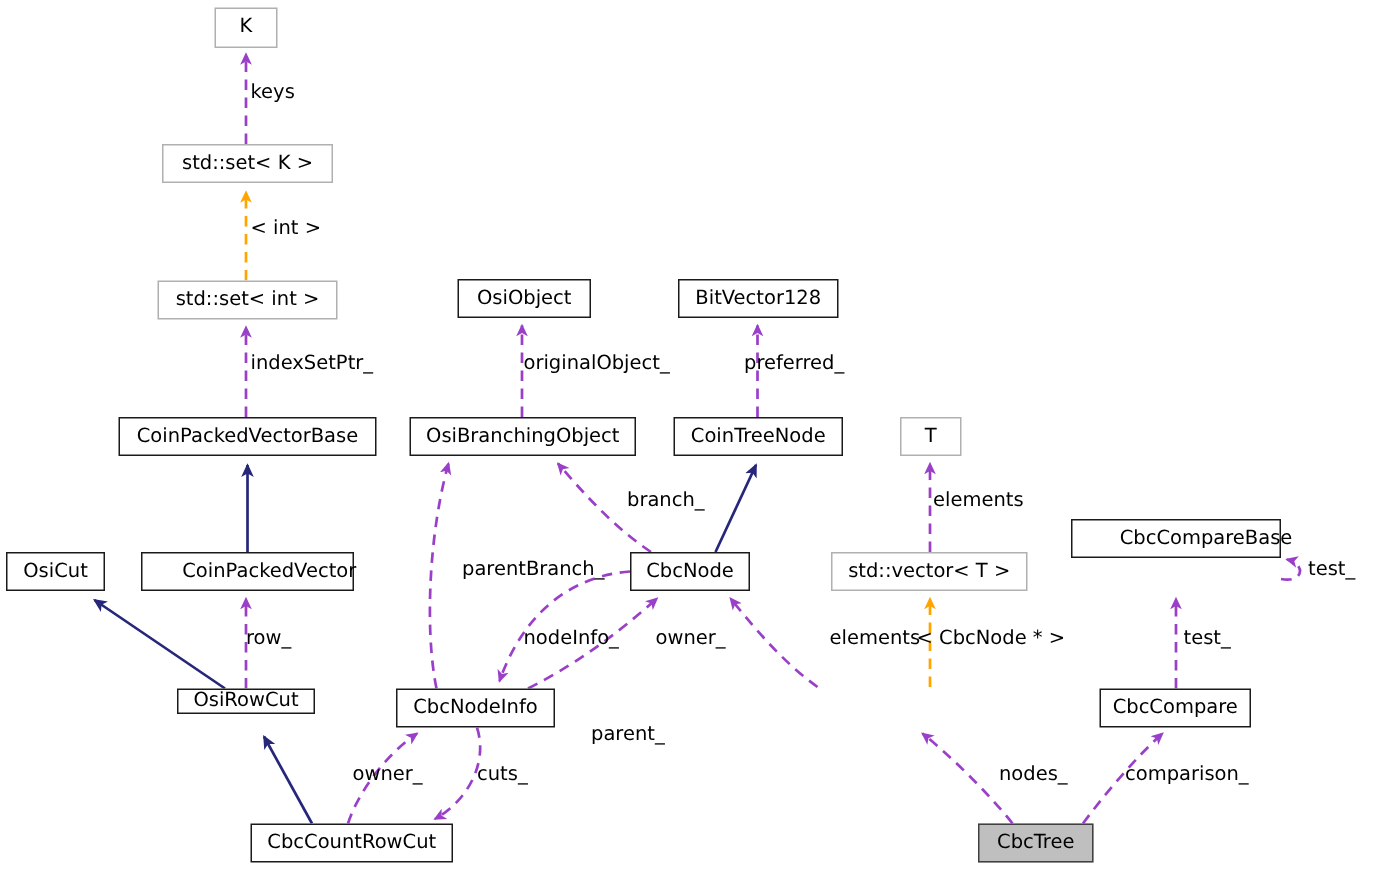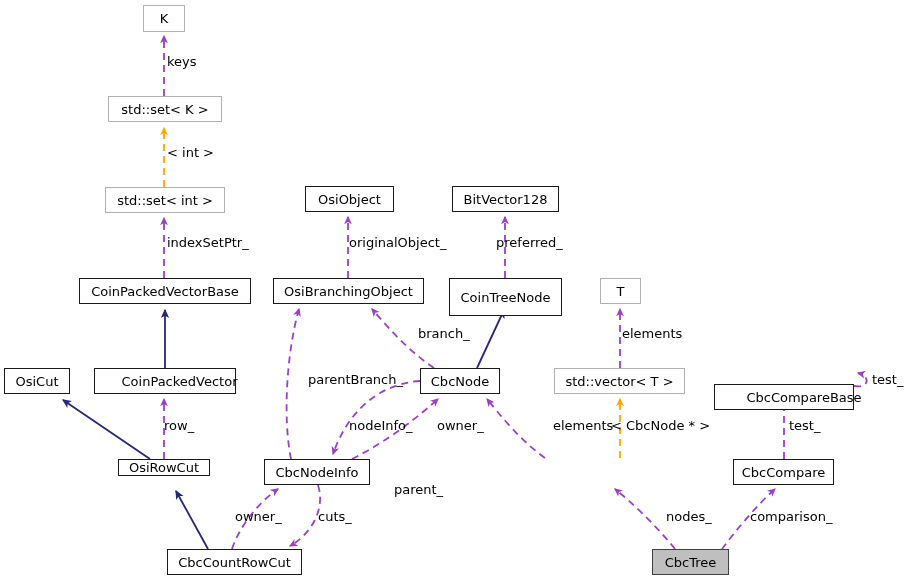--- a/index.html
+++ b/index.html
@@ -99,39 +99,39 @@
     </div>
   <div class="node solid" style="left:452px;top:186px;width:107px;height:26px;">
       <span class="lbl">BitVector128</span>
     </div>
   <div class="node solid" style="left:79px;top:278px;width:172px;height:26px;">
       <span class="lbl">CoinPackedVectorBase</span>
     </div>
   <div class="node solid" style="left:273px;top:278px;width:151px;height:26px;">
       <span class="lbl">OsiBranchingObject</span>
     </div>
-  <div class="node solid" style="left:449px;top:278px;width:113px;height:38px;">
+  <div class="node solid" style="left:449px;top:278px;width:113px;height:26px;">
       <span class="lbl">CoinTreeNode</span>
     </div>
   <div class="node tmpl" style="left:600px;top:278px;width:41px;height:26px;">
       <span class="lbl">T</span>
     </div>
   <div class="node solid" style="left:4px;top:368px;width:66px;height:26px;">
       <span class="lbl">OsiCut</span>
     </div>
   <div class="node solid" style="left:94px;top:368px;width:142px;height:26px;padding-left:29px;">
       <span class="lbl">CoinPackedVector</span>
     </div>
   <div class="node solid" style="left:420px;top:368px;width:80px;height:26px;">
       <span class="lbl">CbcNode</span>
     </div>
   <div class="node tmpl" style="left:554px;top:368px;width:131px;height:26px;">
       <span class="lbl">std::vector&lt; T &gt;</span>
     </div>
-  <div class="node solid" style="left:714px;top:384px;width:140px;height:26px;padding-left:40px;">
+  <div class="node solid" style="left:714px;top:346px;width:140px;height:26px;padding-left:40px;">
       <span class="lbl">CbcCompareBase</span>
     </div>
   <div class="node solid" style="left:118px;top:459px;width:92px;height:17px;">
       <span class="lbl">OsiRowCut</span>
     </div>
   <div class="node solid" style="left:264px;top:459px;width:106px;height:26px;">
       <span class="lbl">CbcNodeInfo</span>
     </div>
   <div class="node solid" style="left:733px;top:459px;width:101px;height:26px;">
       <span class="lbl">CbcCompare</span>

